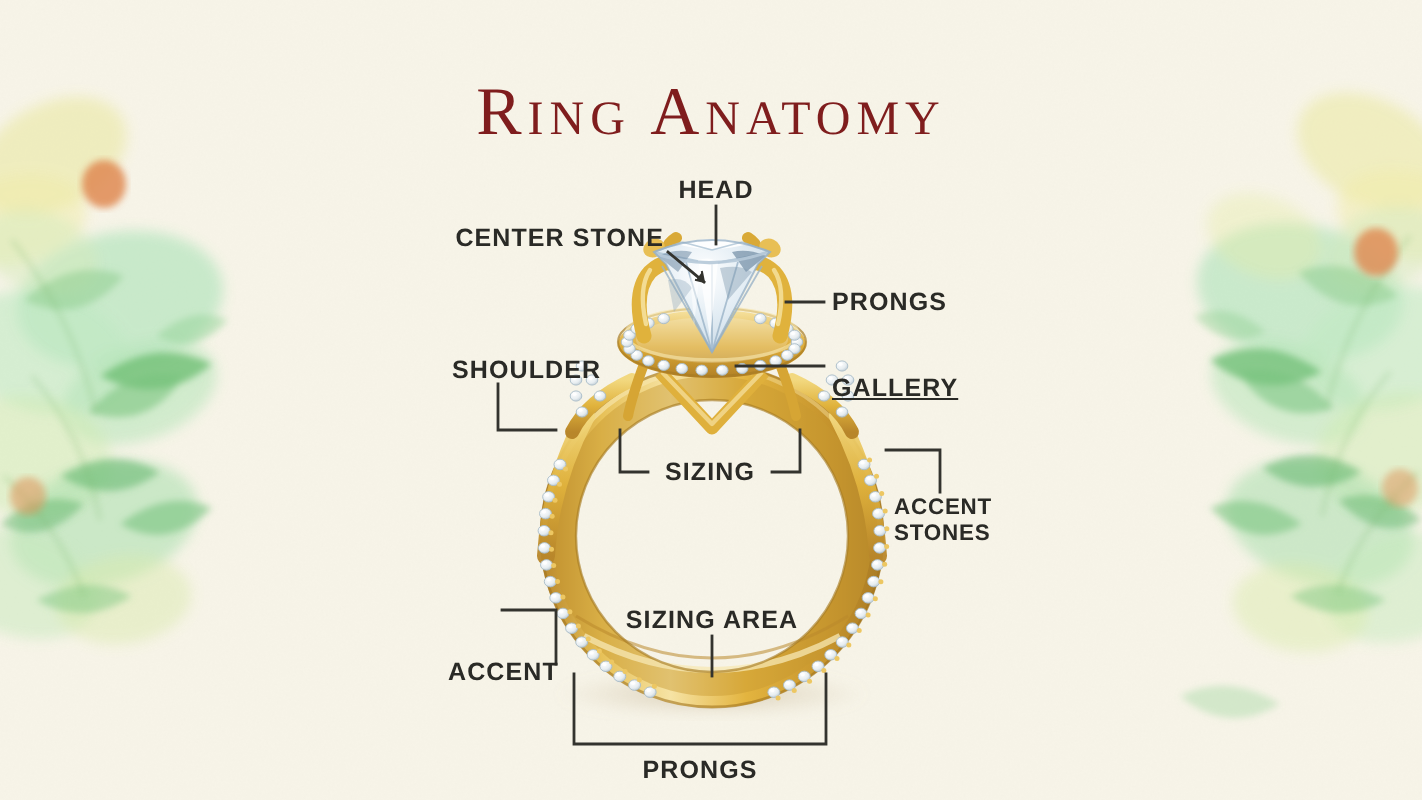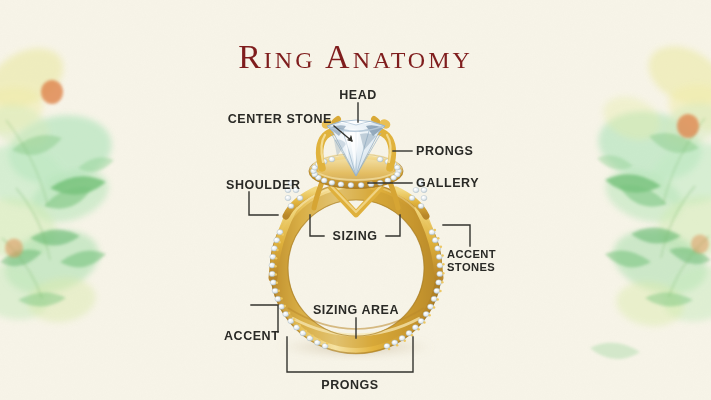--- a/index.html
+++ b/index.html
@@ -616,21 +616,21 @@
   <div id="labels">
 
     <div class="title">Ring Anatomy</div>
 
     <div class="lbl c" style="left:318px;top:88px;width:80px;">HEAD</div>
 
     <div class="lbl r" style="left:180px;top:112px;width:152px;">CENTER STONE</div>
 
     <div class="lbl" style="left:416px;top:144px;">PRONGS</div>
 
-    <div class="lbl" style="left:416px;top:176px;">GALLERY</div>
+    <div class="lbl" style="left:416px;top:187px;text-decoration:underline;">GALLERY</div>
 
     <div class="lbl" style="left:226px;top:178px;">SHOULDER</div>
 
     <div class="lbl c" style="left:326px;top:229px;width:58px;">SIZING</div>
 
     <div class="lbl c" style="left:300px;top:303px;width:112px;">SIZING AREA</div>
 
     <div class="lbl sm" style="left:447px;top:248px;">
       <div>ACCENT</div>
       <div>STONES</div>

